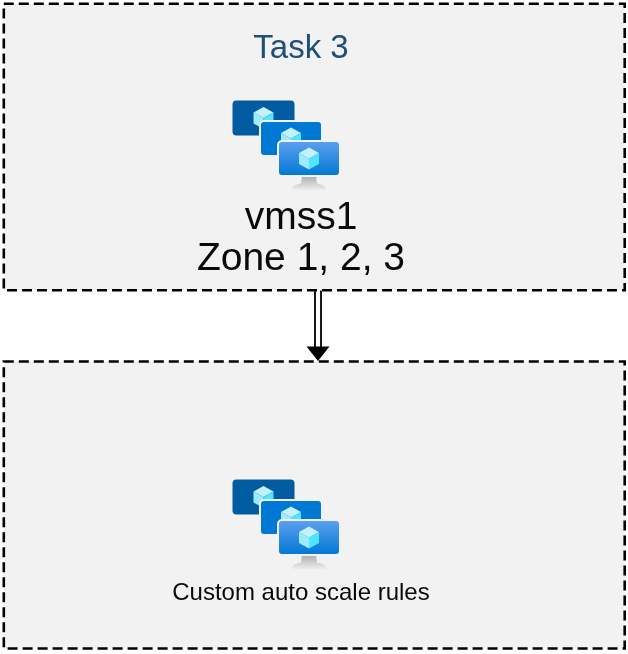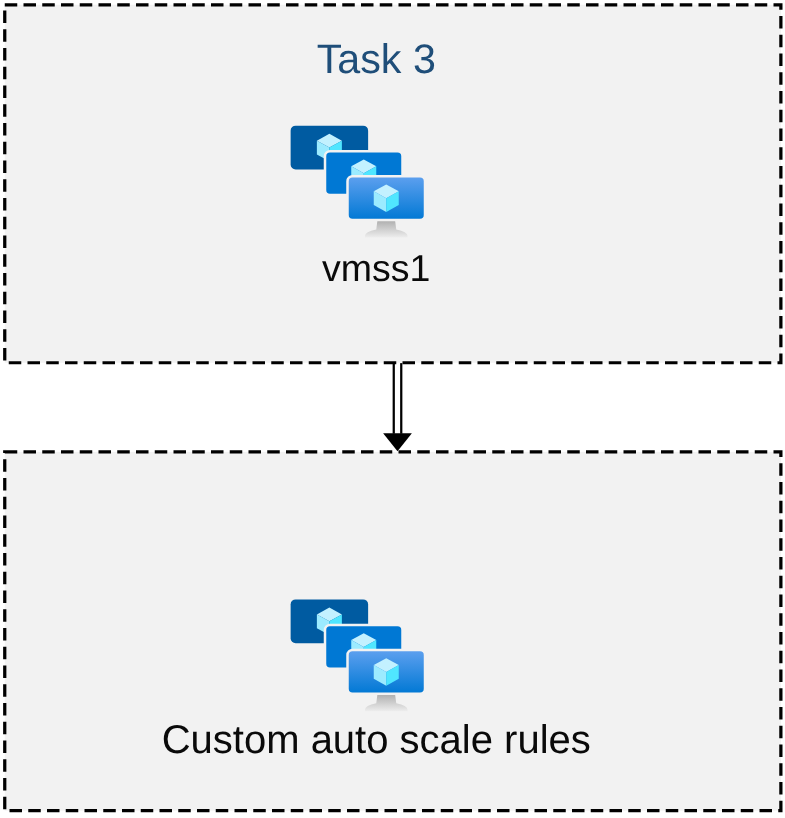--- a/index.html
+++ b/index.html
@@ -47,27 +47,27 @@
     color: #1F4E79;
     white-space: nowrap;
   }
   .box-body {
     position: absolute;
     left: 2px;
     width: 624px;
     padding-right: 26px;
     box-sizing: border-box;
     text-align: center;
-    font-size: 30px;
+    font-size: 39px;
     line-height: 41px;
     color: #0A0A0A;
     white-space: nowrap;
   }
   .box-body.large {
-    font-size: 32px;
+    font-size: 24px;
   }
   .icon {
     position: absolute;
   }
   .defs-svg {
     position: absolute;
     width: 0;
     height: 0;
     overflow: hidden;
   }
@@ -120,20 +120,21 @@
   </svg>
 
   <div class="box-title" style="top:27px">Task 3</div>
 
   <svg class="icon" style="left:232px; top:100px" width="108" height="92" xmlns="http://www.w3.org/2000/svg">
     <use href="#vmss"></use>
   </svg>
 
   <div class="box-body" style="top:195px">
     <div>vmss1</div>
+    <div>Zone 1, 2, 3</div>
   </div>
 
 
   <svg class="icon" style="left:232px; top:479px" width="108" height="92" xmlns="http://www.w3.org/2000/svg">
     <use href="#vmss"></use>
   </svg>
 
   <div class="box-body large" style="top:571px">
     <div>Custom auto scale rules</div>
   </div>

